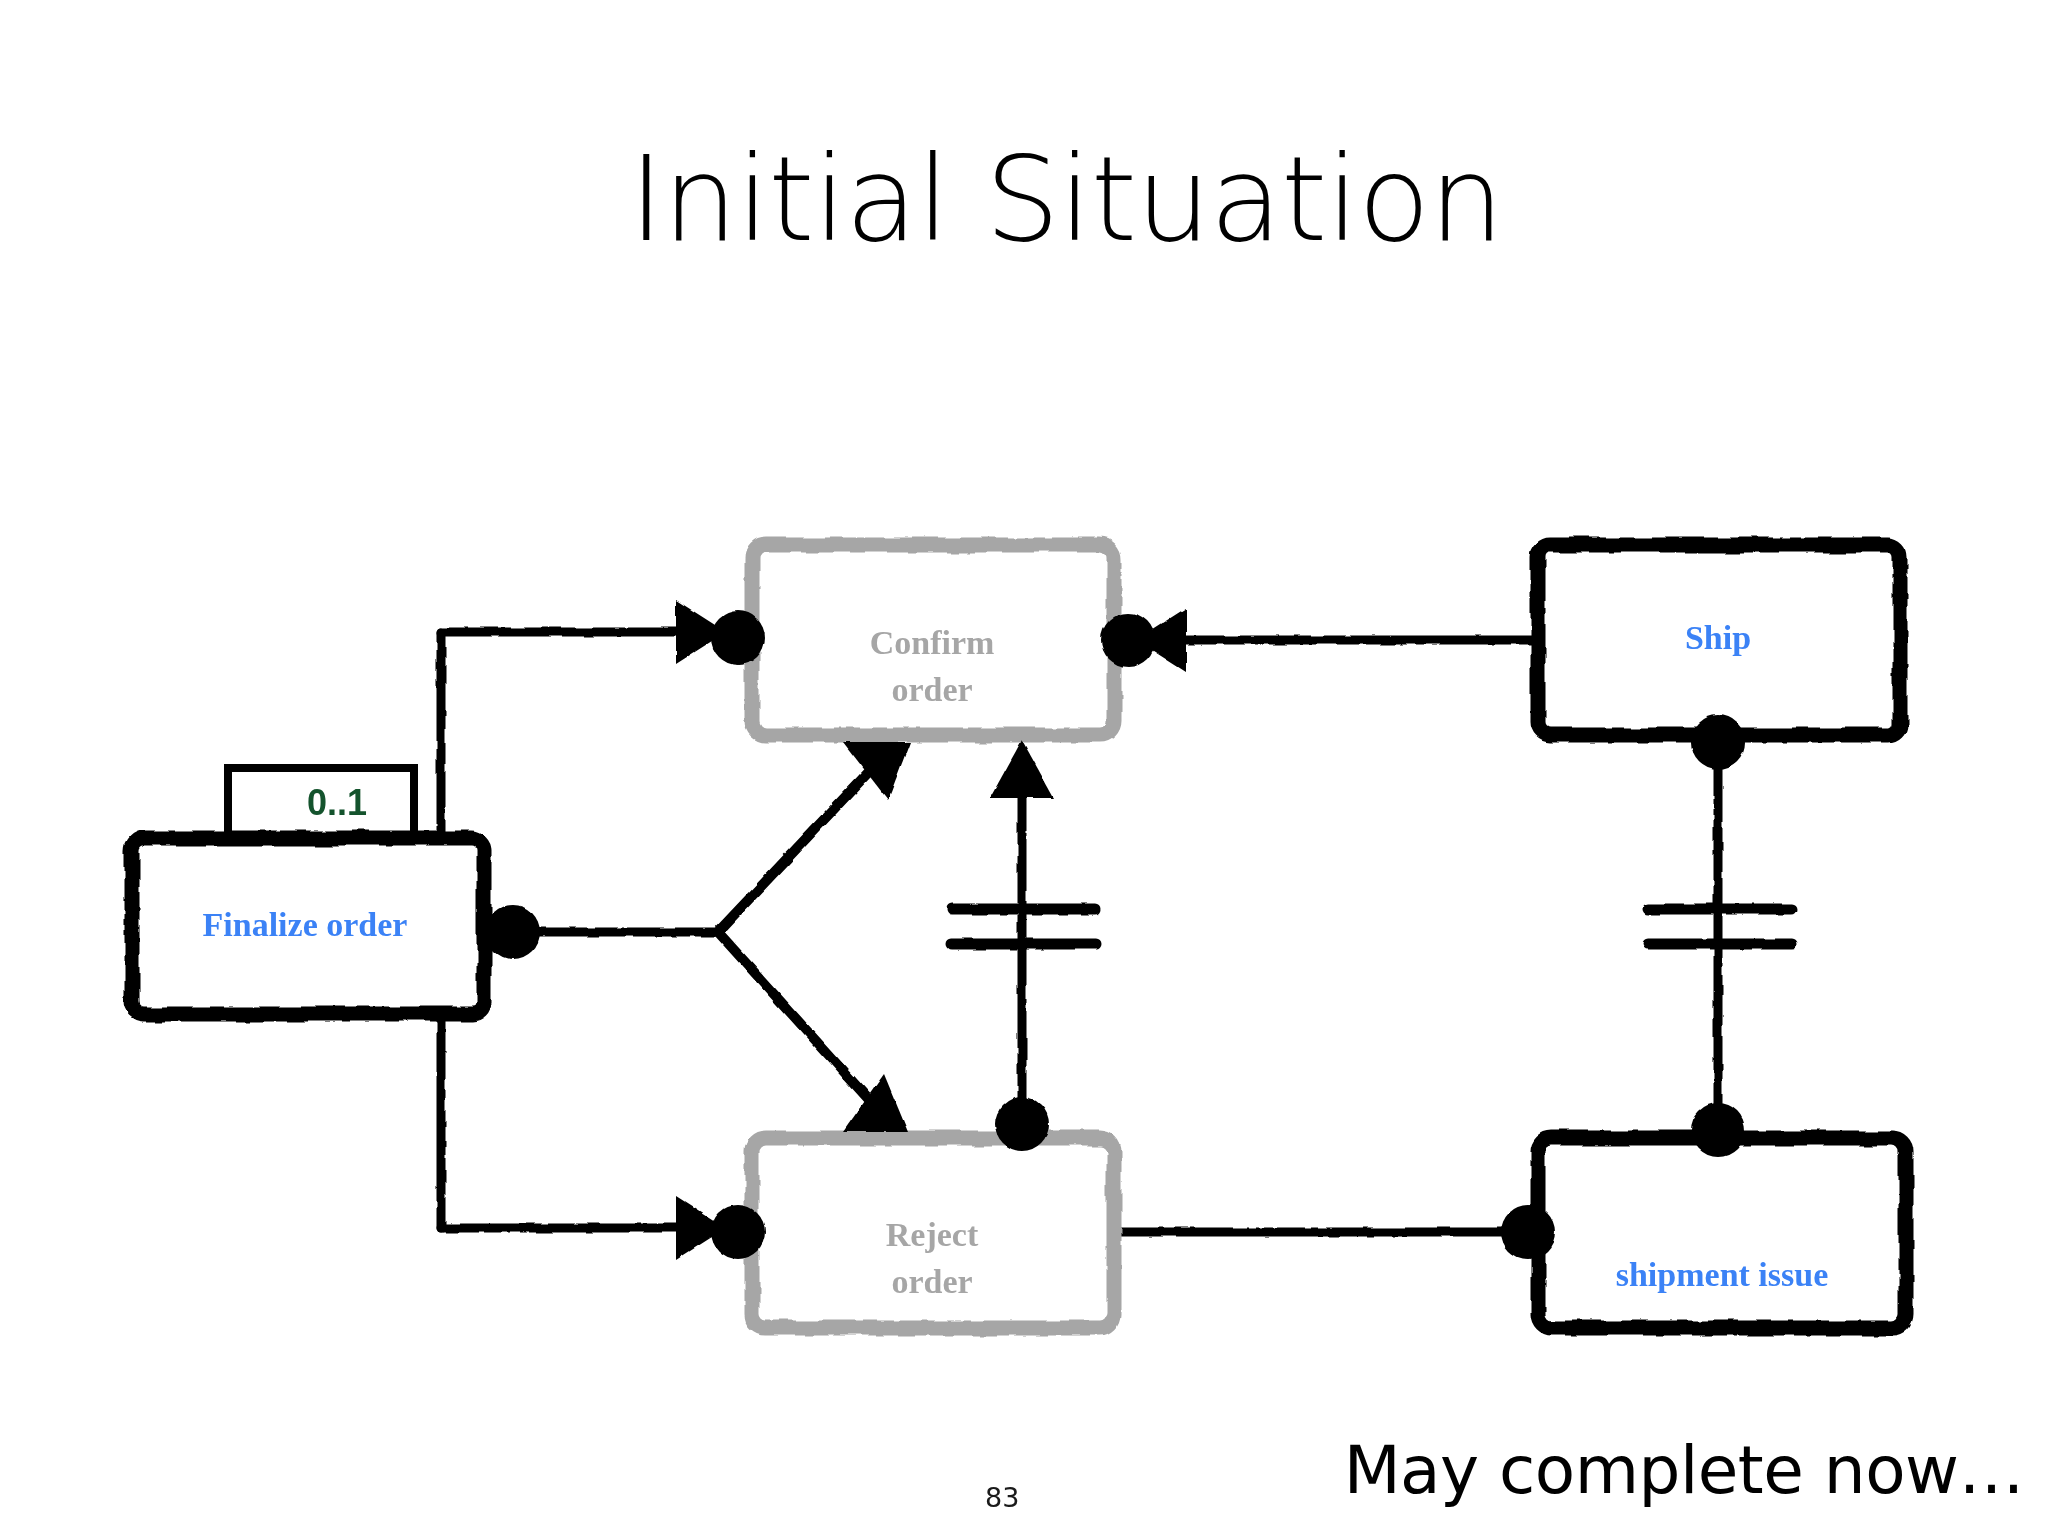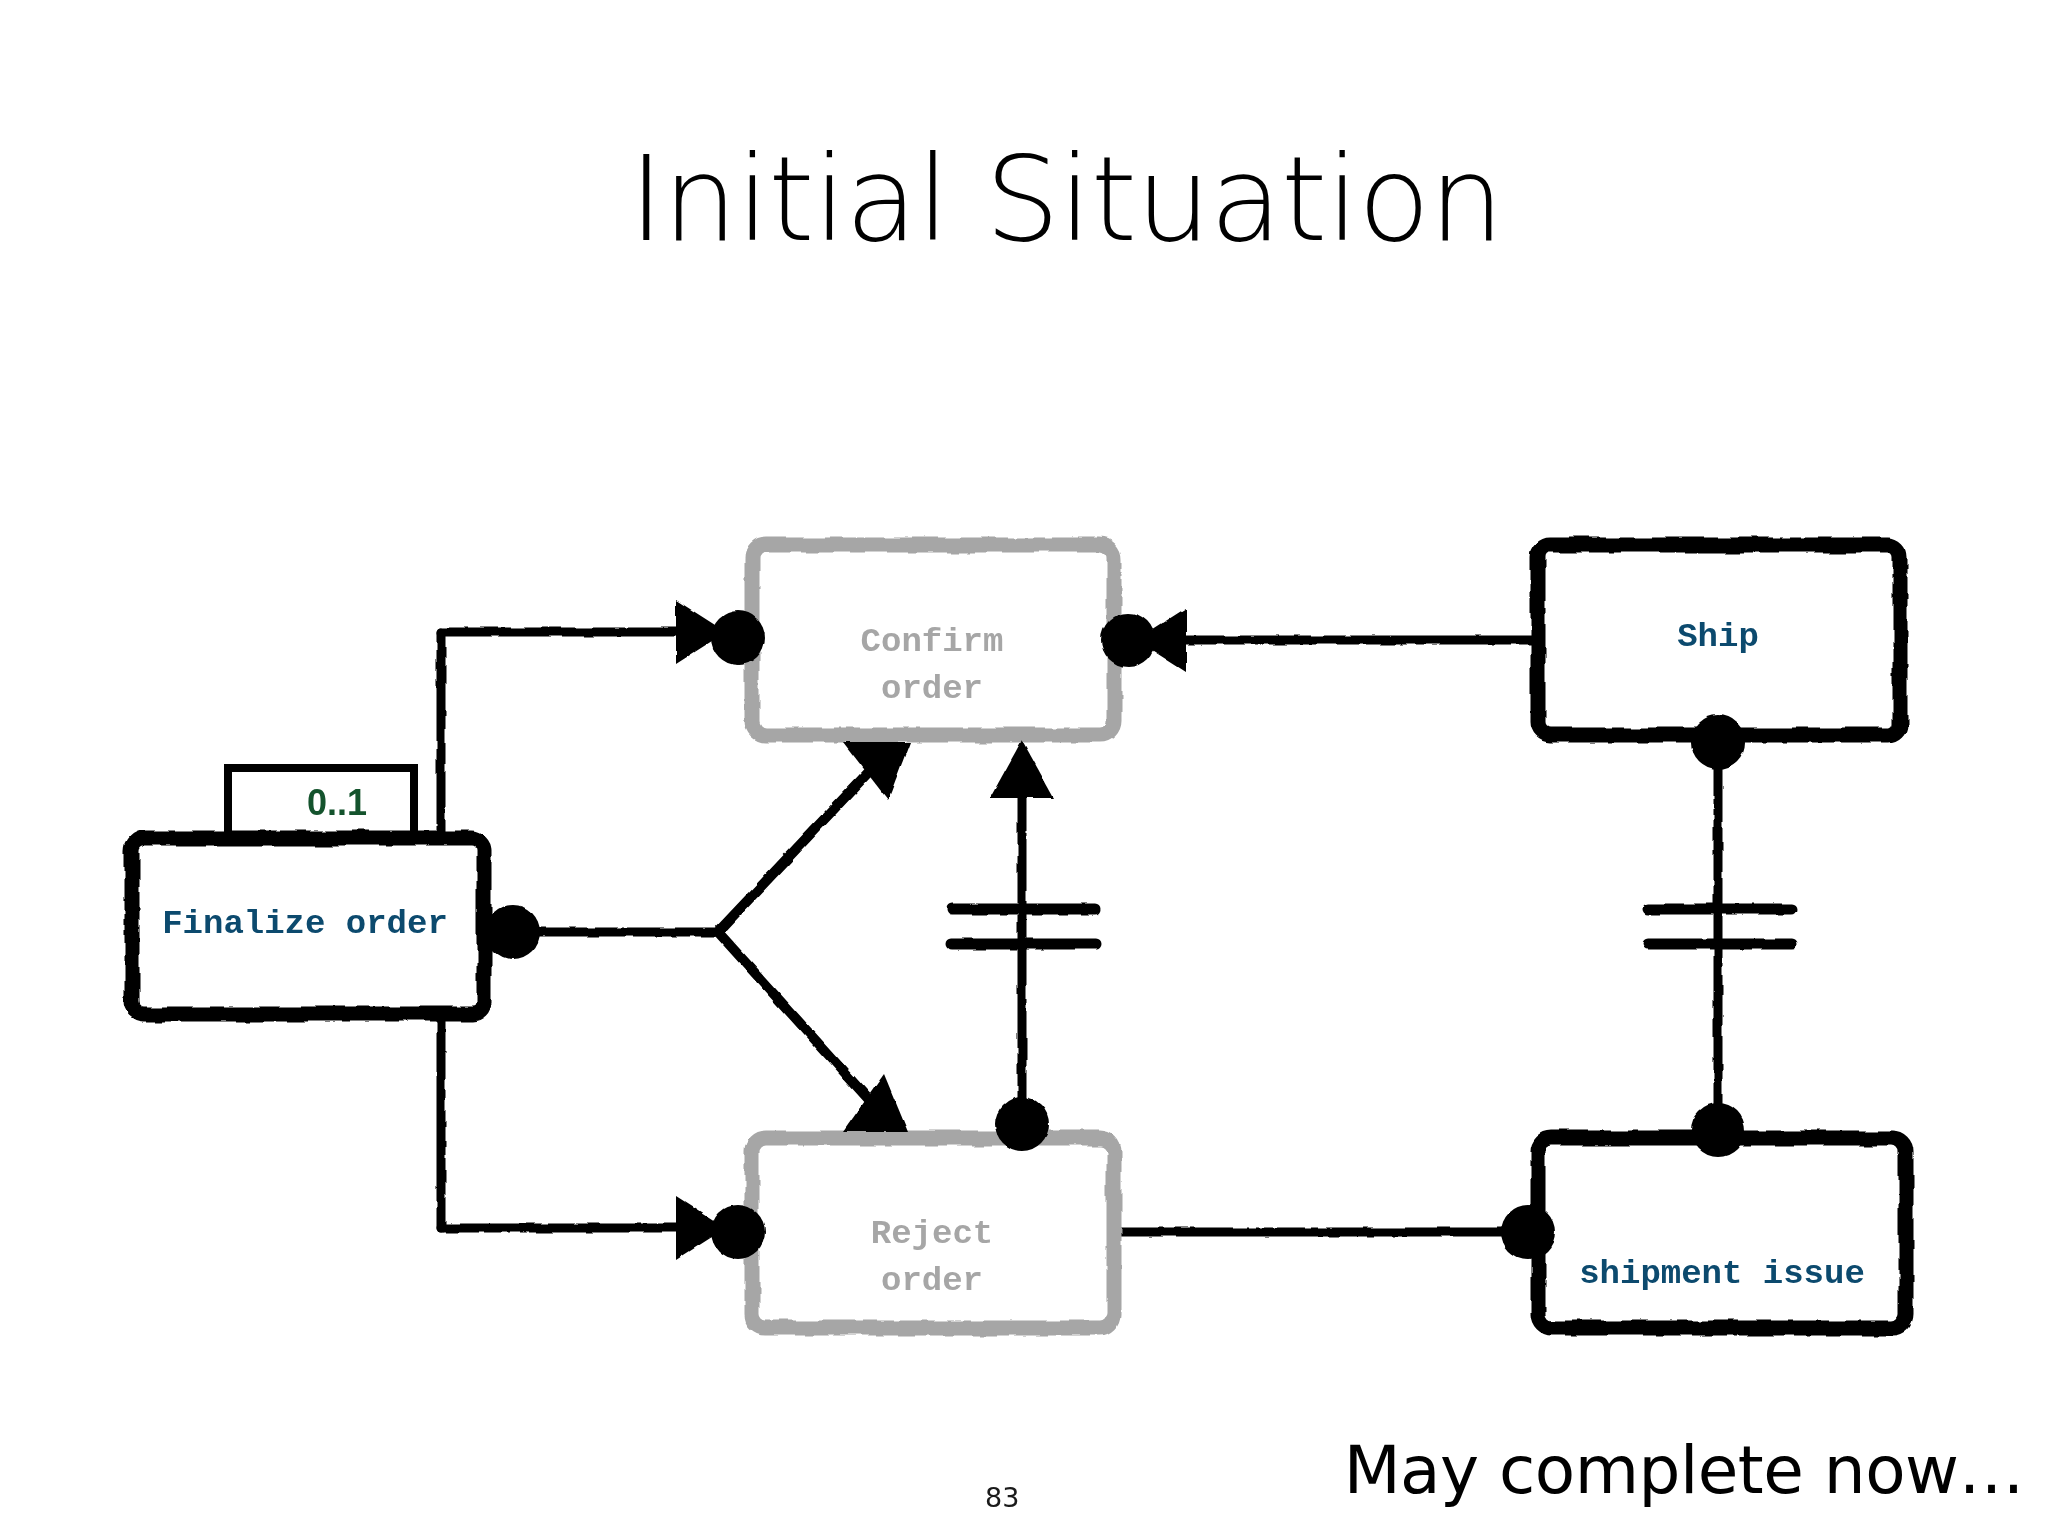--- a/index.html
+++ b/index.html
@@ -50,27 +50,27 @@
   }
   #diagram svg { display: block; }
 
   
   .node-label {
     position: absolute;
     display: flex;
     align-items: center;
     justify-content: center;
     text-align: left;
-    font-family: Liberation Mono, monospace;
+    font-family: Liberation Serif, serif;
     font-weight: bold;
     font-size: 34px;
     line-height: 1.28;
     pointer-events: none;
   }
-  .node-label.black { color: #0c4a6e; }
+  .node-label.black { color: #3b82f6; }
   .node-label.gray  { color: #a6a6a6; }
   #label-ship          { left: 1538px; top: 548px; width: 360px; height: 180px; }
   #label-finalize-order{ left: 130px; top: 845px;  width: 350px; height: 160px; }
 
   #label-multiplicity {
     position: absolute;
     left: 244px;
     top: 770px;
     width: 186px;
     height: 66px;

